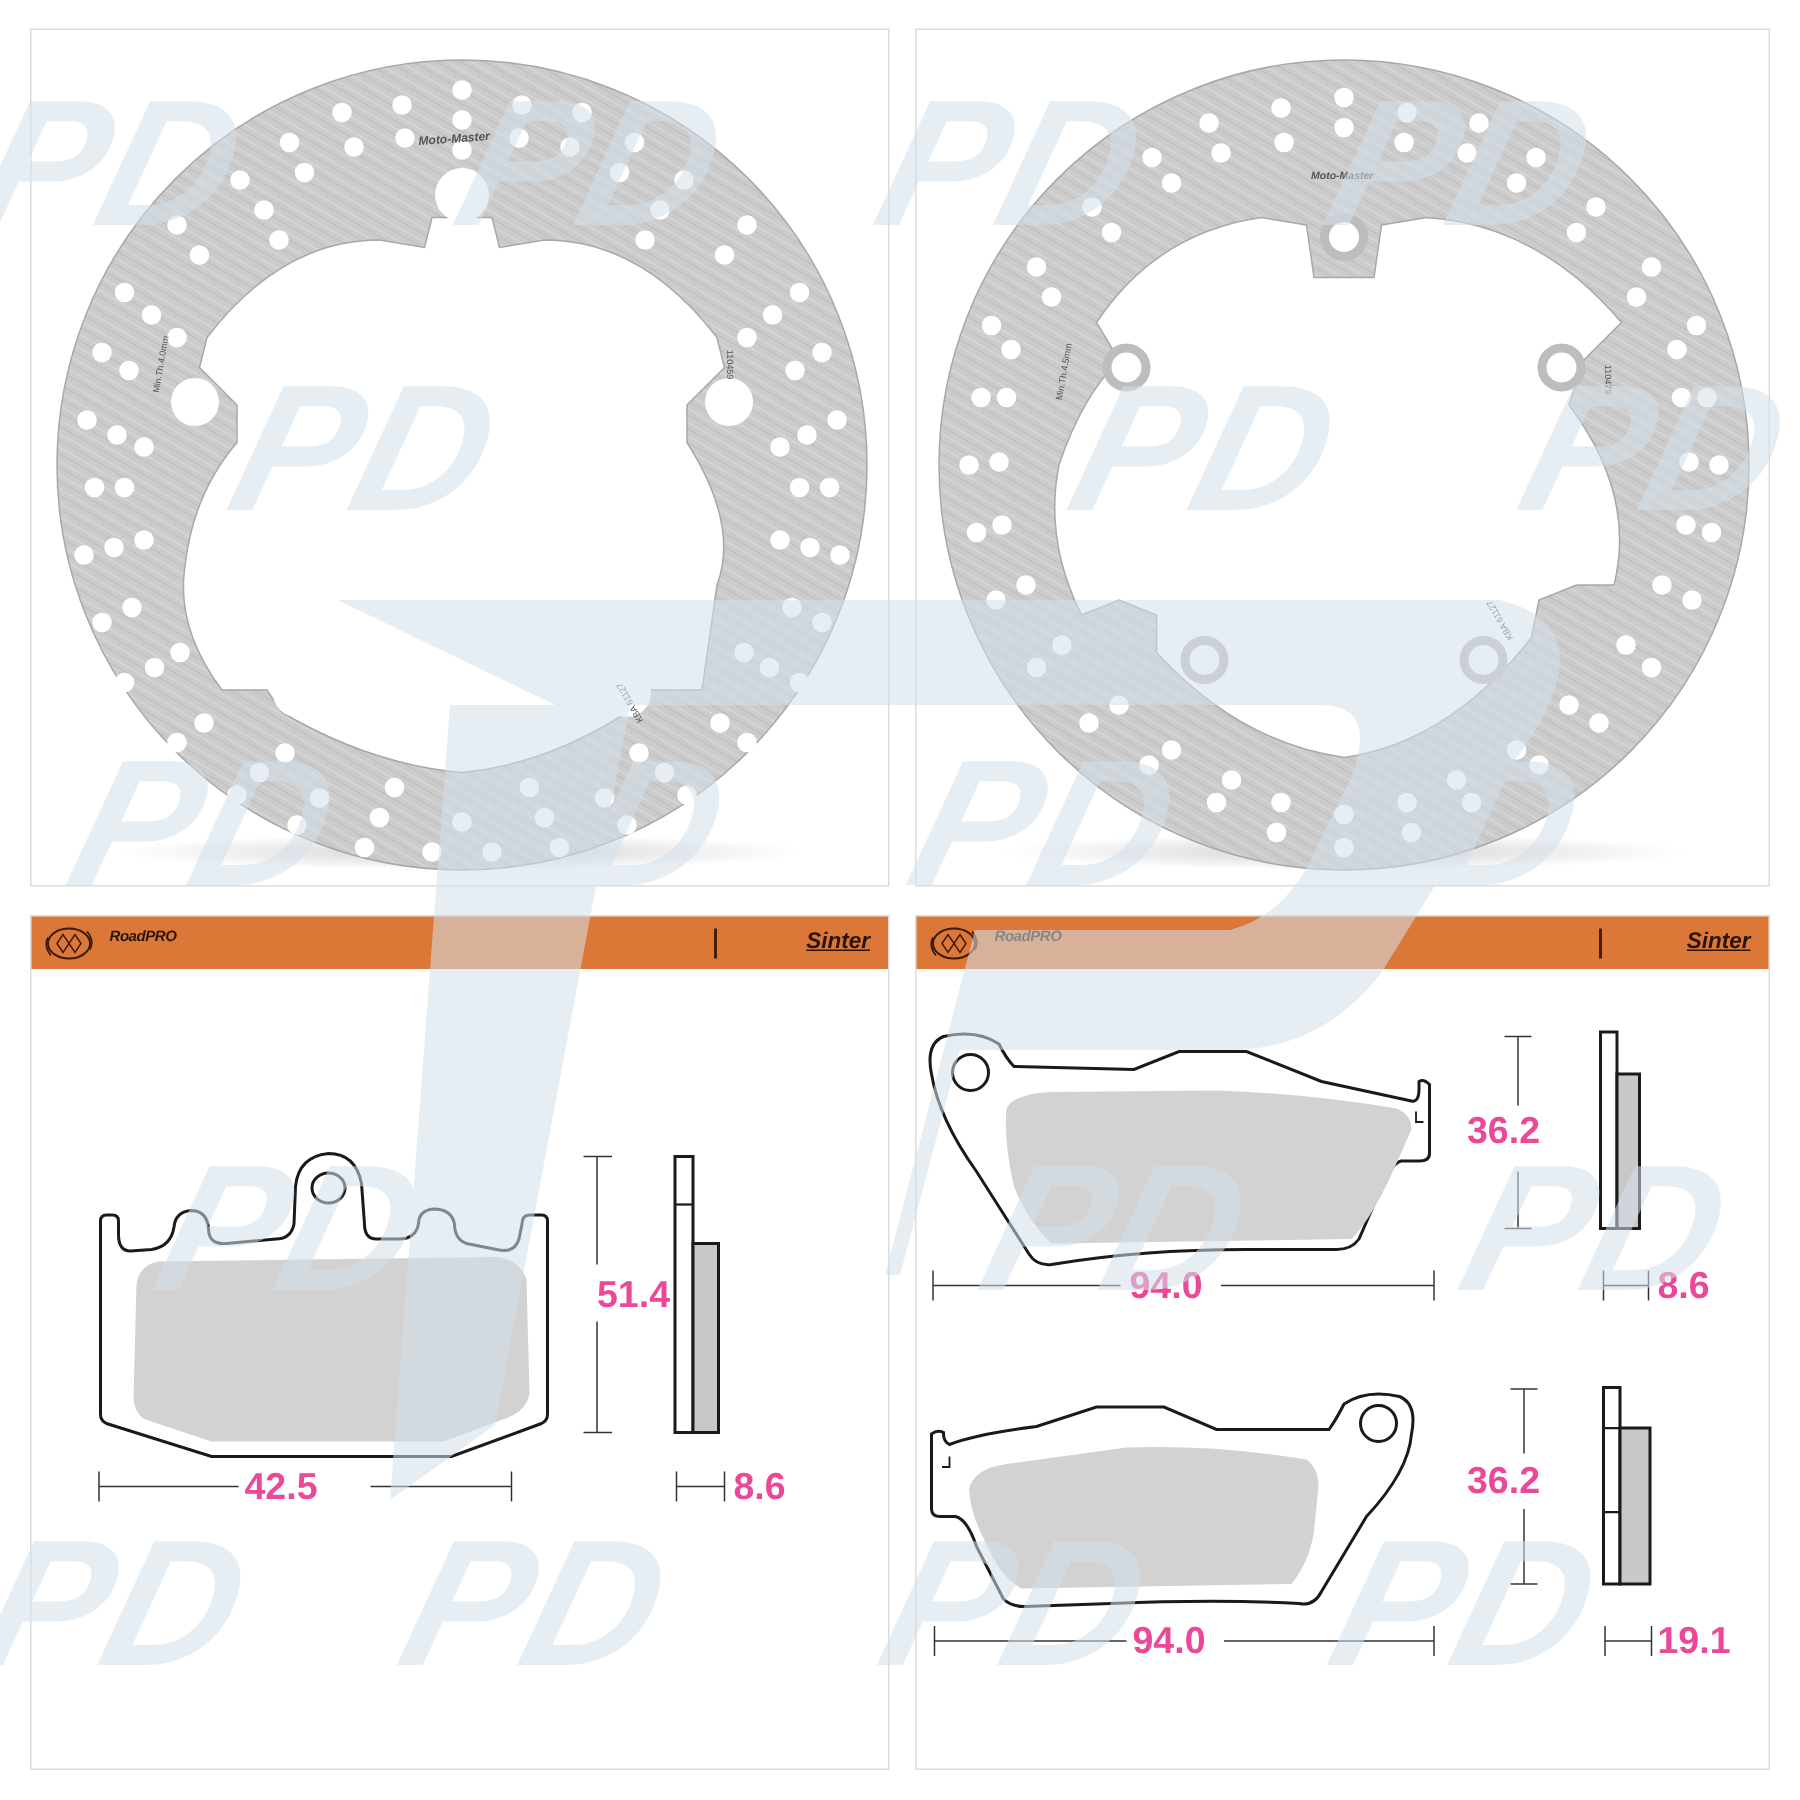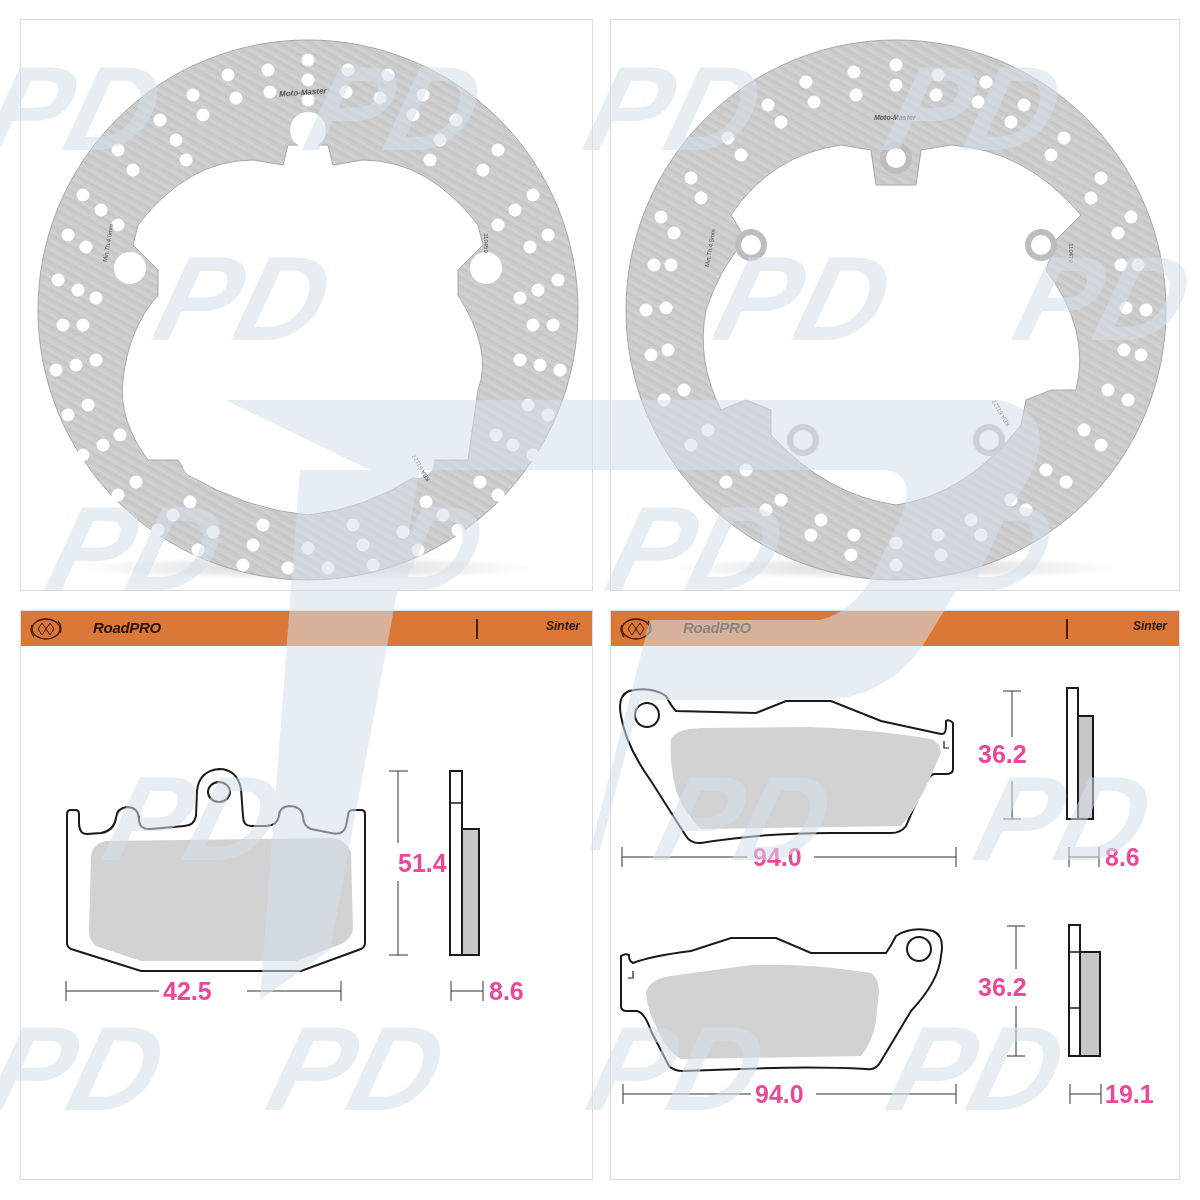--- a/index.html
+++ b/index.html
@@ -13,28 +13,27 @@
     border: 1px solid #dcdcdc; box-sizing: border-box;
   }
   .header-bar {
     position: absolute; left: 0; right: 0; top: 0; height: 35px;
     background: #db7838;
     display: flex; align-items: center;
   }
   .brand-logo { position: absolute; left: 8px; top: 4px; width: 34px; height: 28px; }
   .brand-name {
     position: absolute; left: 52px; top: 8px;
-    font-weight: bold; font-style: italic; font-size: 15px; color: #2a1408;
+    font-weight: bold; font-style: italic; font-size: 10px; color: #2a1408;
     letter-spacing: -0.3px;
-    margin-left: 20px;
   }
   .divider-bar { position: absolute; top: 8px; width: 2px; height: 20px; background: #4a1e06; }
   .compound {
     position: absolute; right: 12px; top: 8px;
-    font-weight: bold; font-style: italic; font-size: 12px; color: #2a1408;
+    font-weight: bold; font-style: italic; font-size: 15px; color: #2a1408; text-decoration: underline;
   }
   .dim {
     position: absolute; font-weight: bold; font-size: 25px; color: #ec4899;
     line-height: 1; white-space: nowrap;
   }
   svg.abs { position: absolute; left: 0; top: 0; }
   .wm { position: absolute; left: 0; top: 0; pointer-events: none; }
 </style>
 </head>
 <body>

